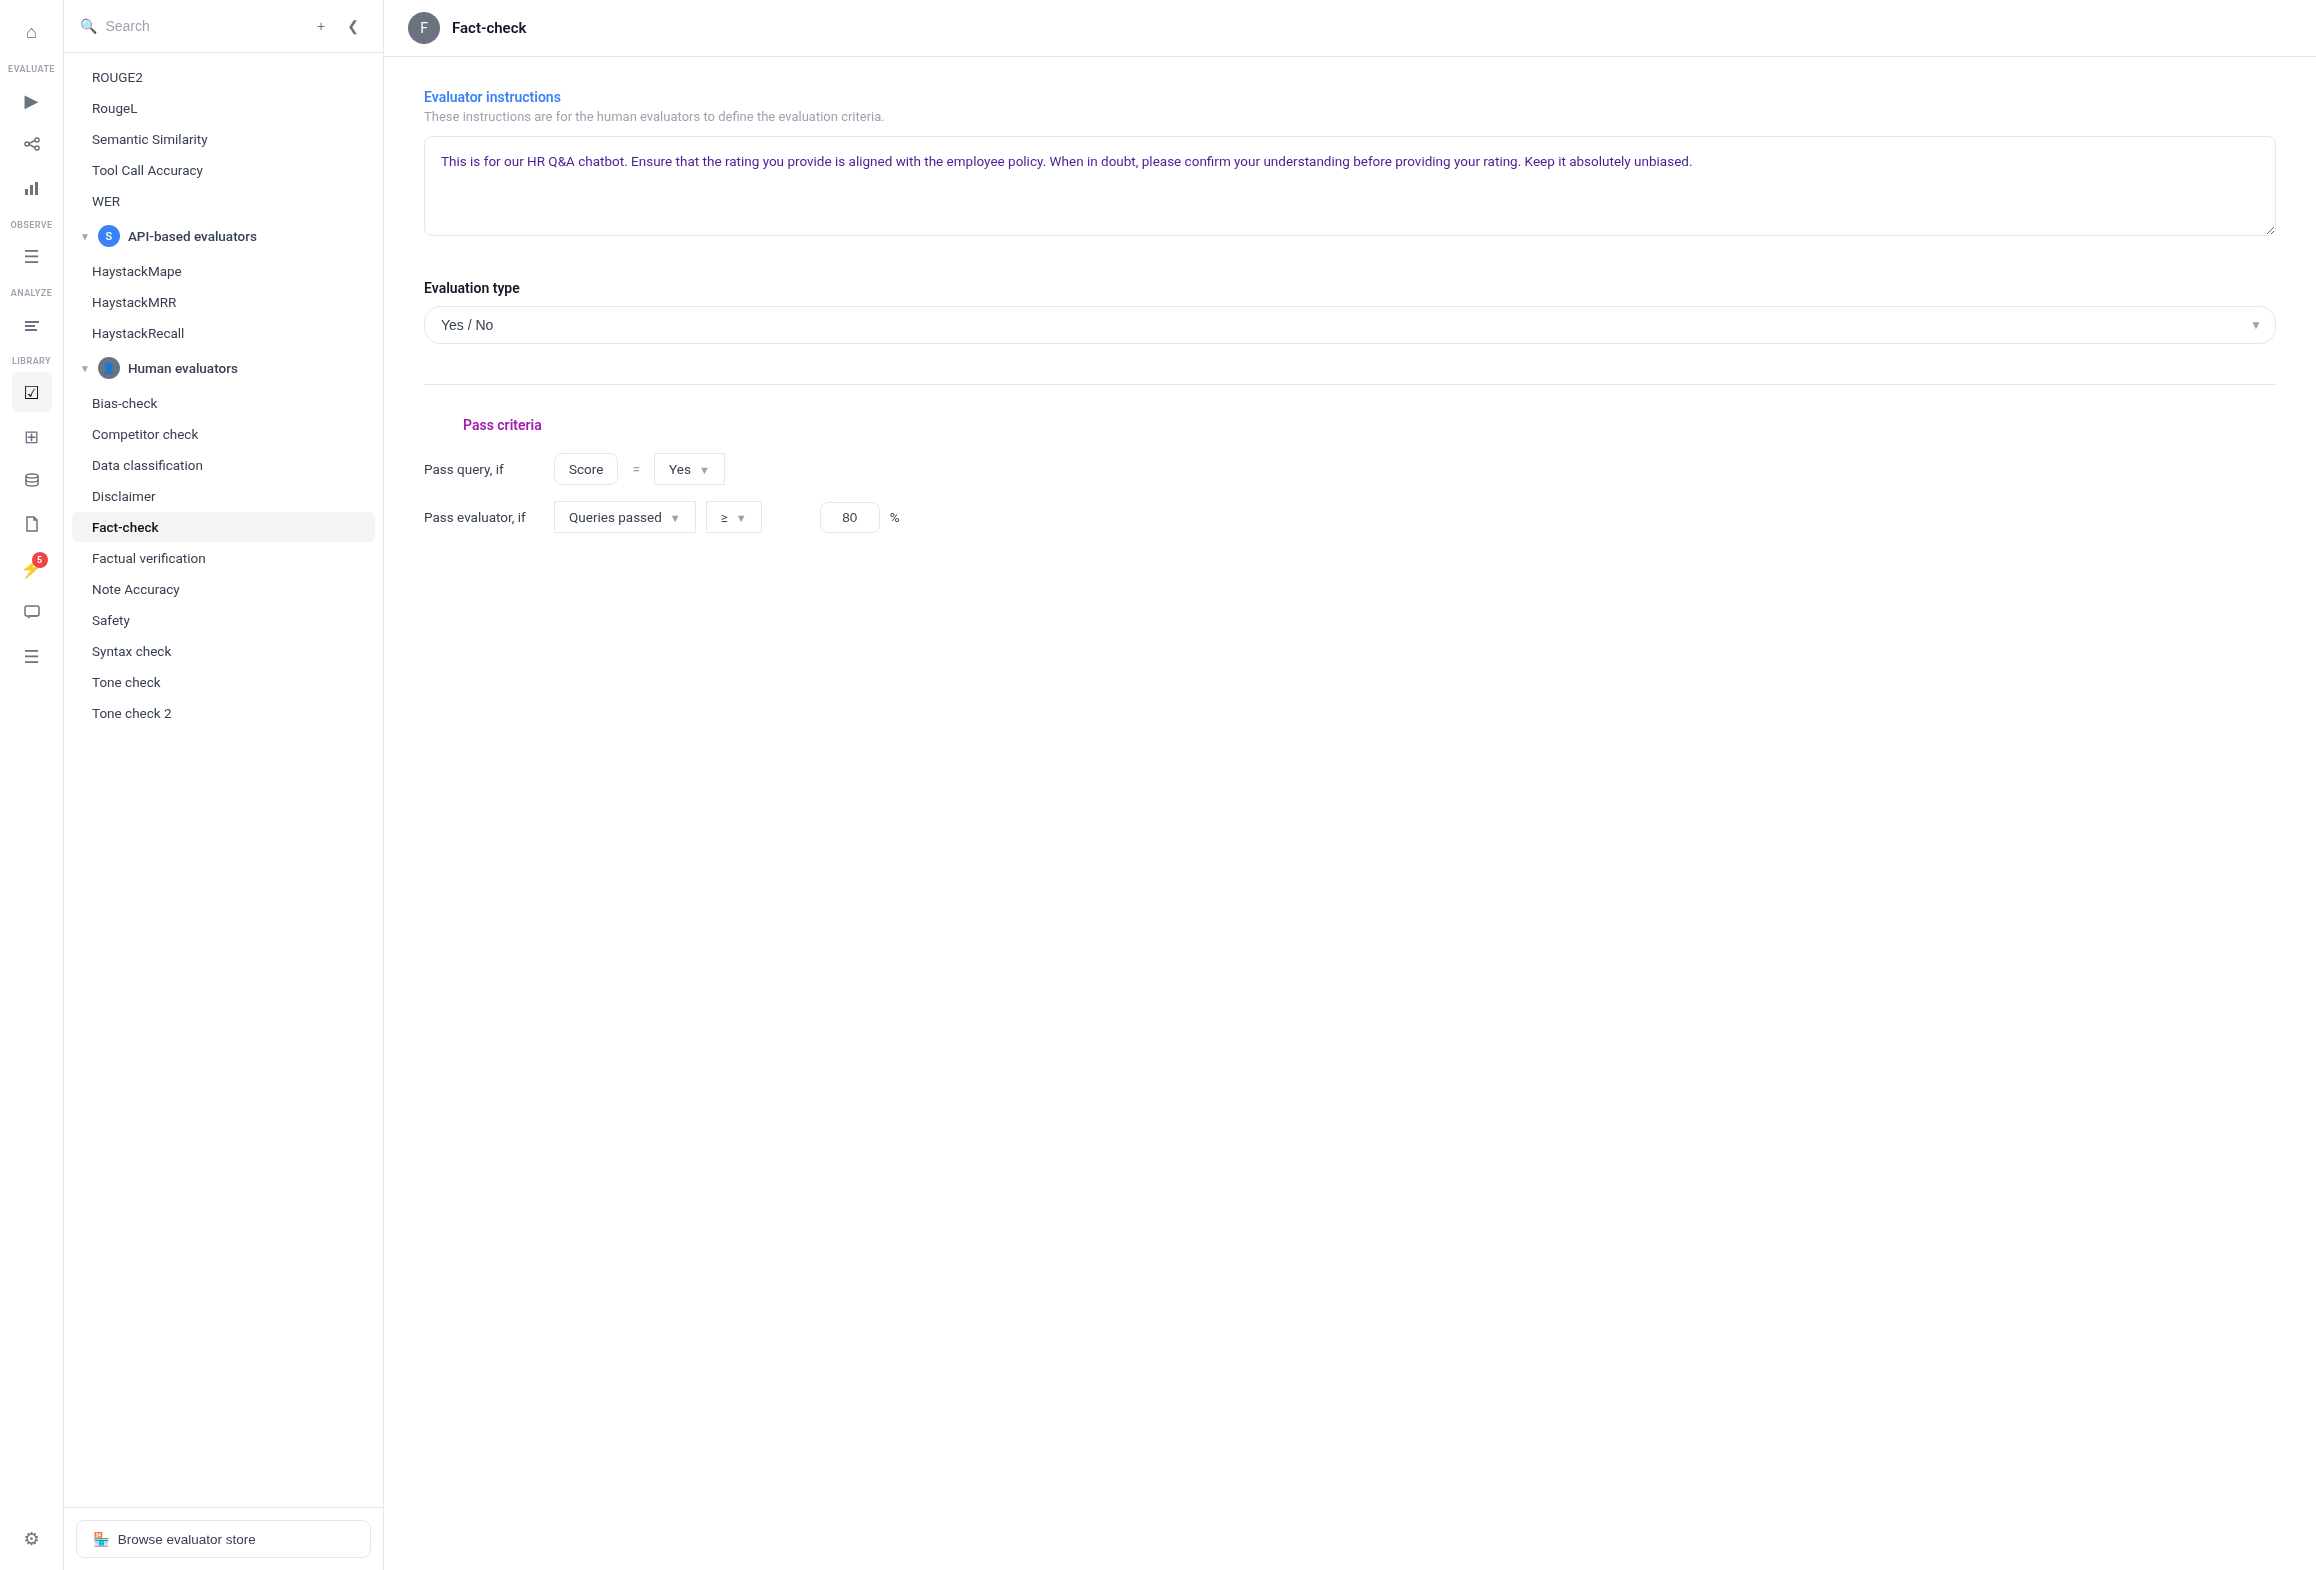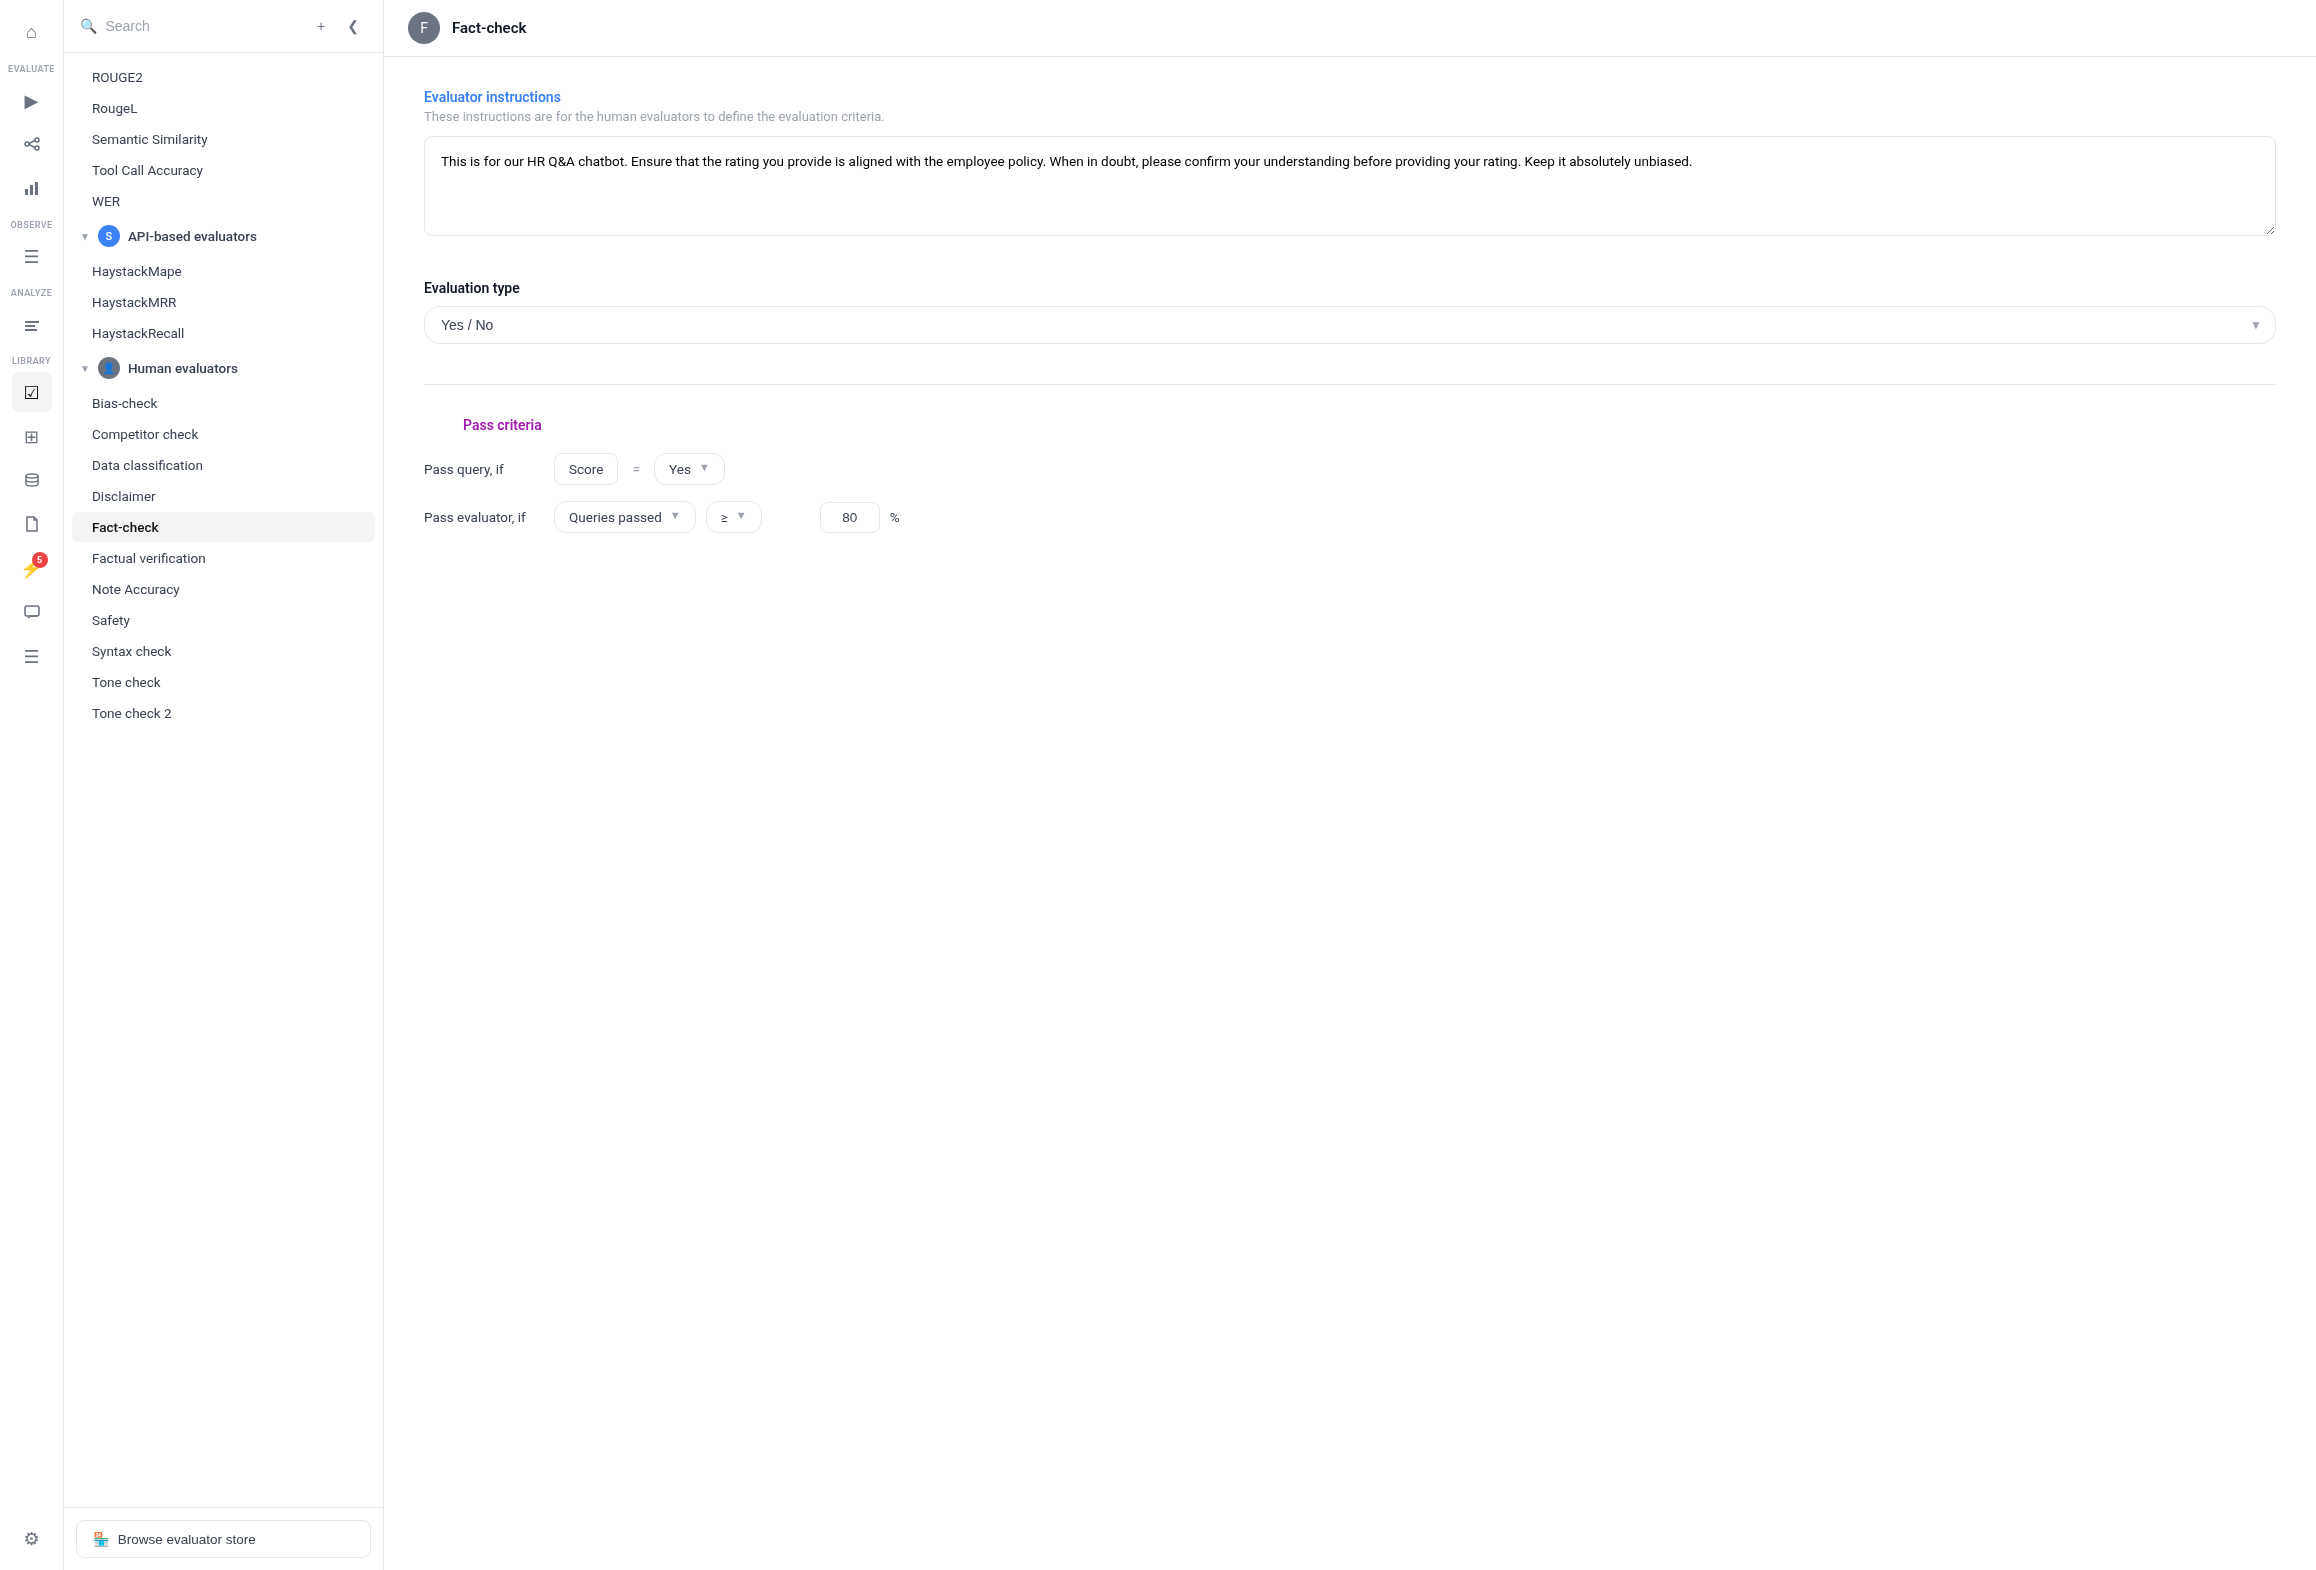--- a/index.html
+++ b/index.html
@@ -211,21 +211,21 @@
       font-size: 13px;
       color: #9ca3af;
       margin-bottom: 12px;
     }
     .config-textarea {
       width: 100%;
       border: 1px solid #e5e7eb;
       border-radius: 8px;
       padding: 14px 16px;
       font-size: 13.5px;
-      color: #000000;
+      color: #4c1d95;
       resize: vertical;
       min-height: 100px;
       outline: none;
       font-family: inherit;
       line-height: 1.6;
     }
 
     .eval-type-section {
       margin-bottom: 40px;
     }
@@ -302,26 +302,26 @@
       white-space: nowrap;
     }
     .criteria-equals {
       font-size: 14px;
       color: #9ca3af;
       padding: 0 4px;
     }
     .criteria-dropdown {
       padding: 7px 14px;
       border: 1px solid #e5e7eb;
-      border-radius: 12px;
+      border-radius: 0;
       font-size: 13.5px;
       color: #374151;
       background: #fff;
       display: flex;
-      align-items: flex-start;
+      align-items: flex-end;
       gap: 8px;
       cursor: pointer;
     }
     .criteria-num-input {
       padding: 7px 12px;
       border: 1px solid #e5e7eb;
       border-radius: 8px;
       font-size: 13.5px;
       color: #374151;
       width: 60px;

